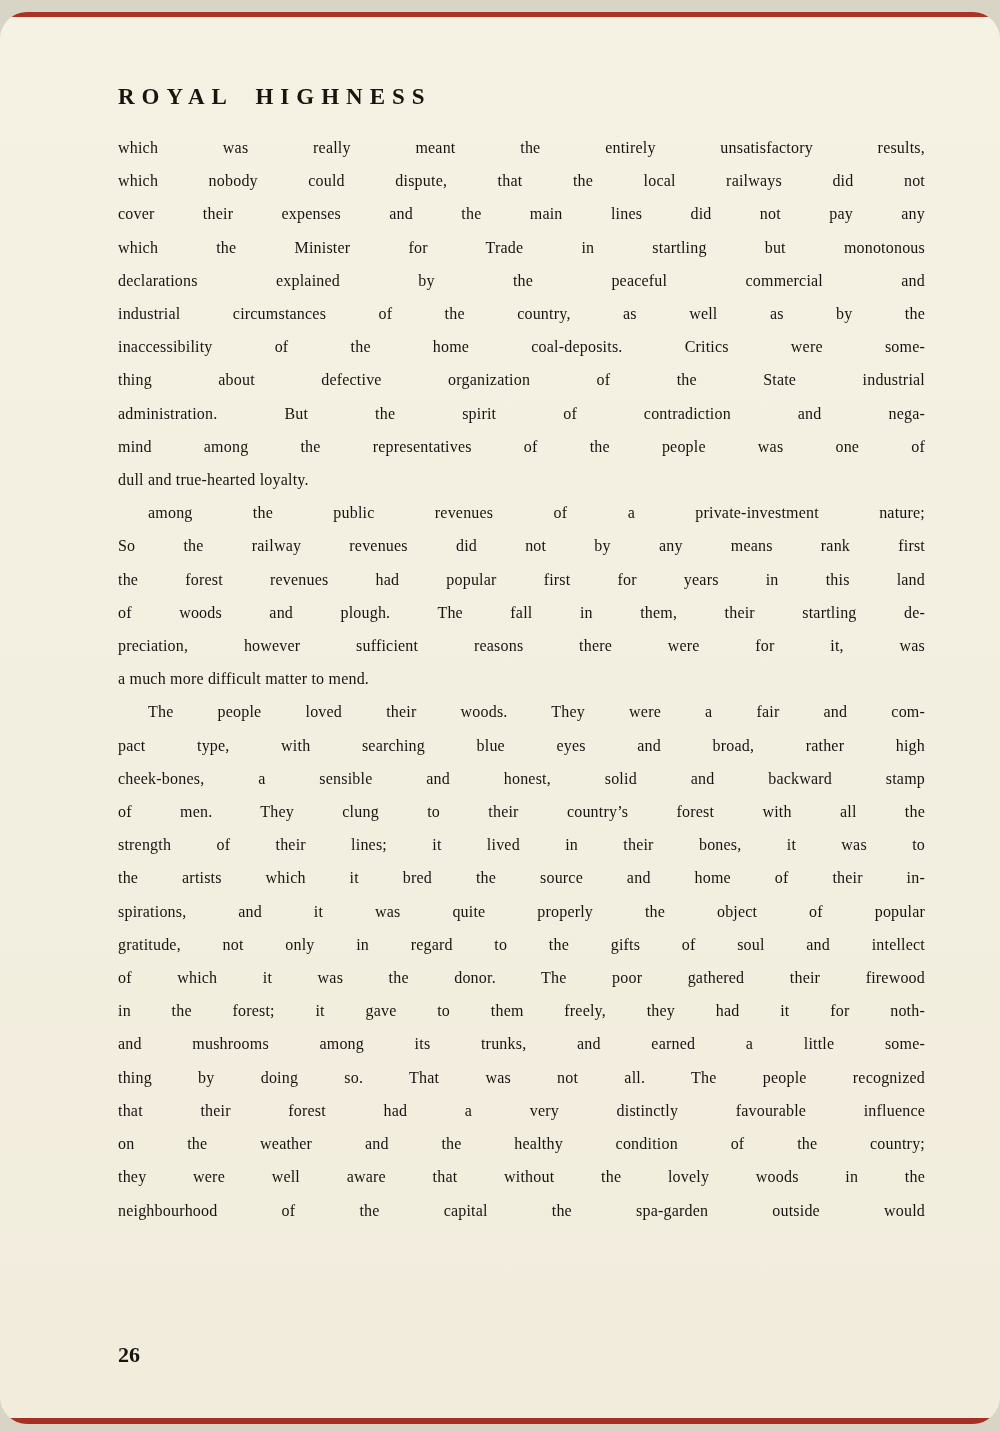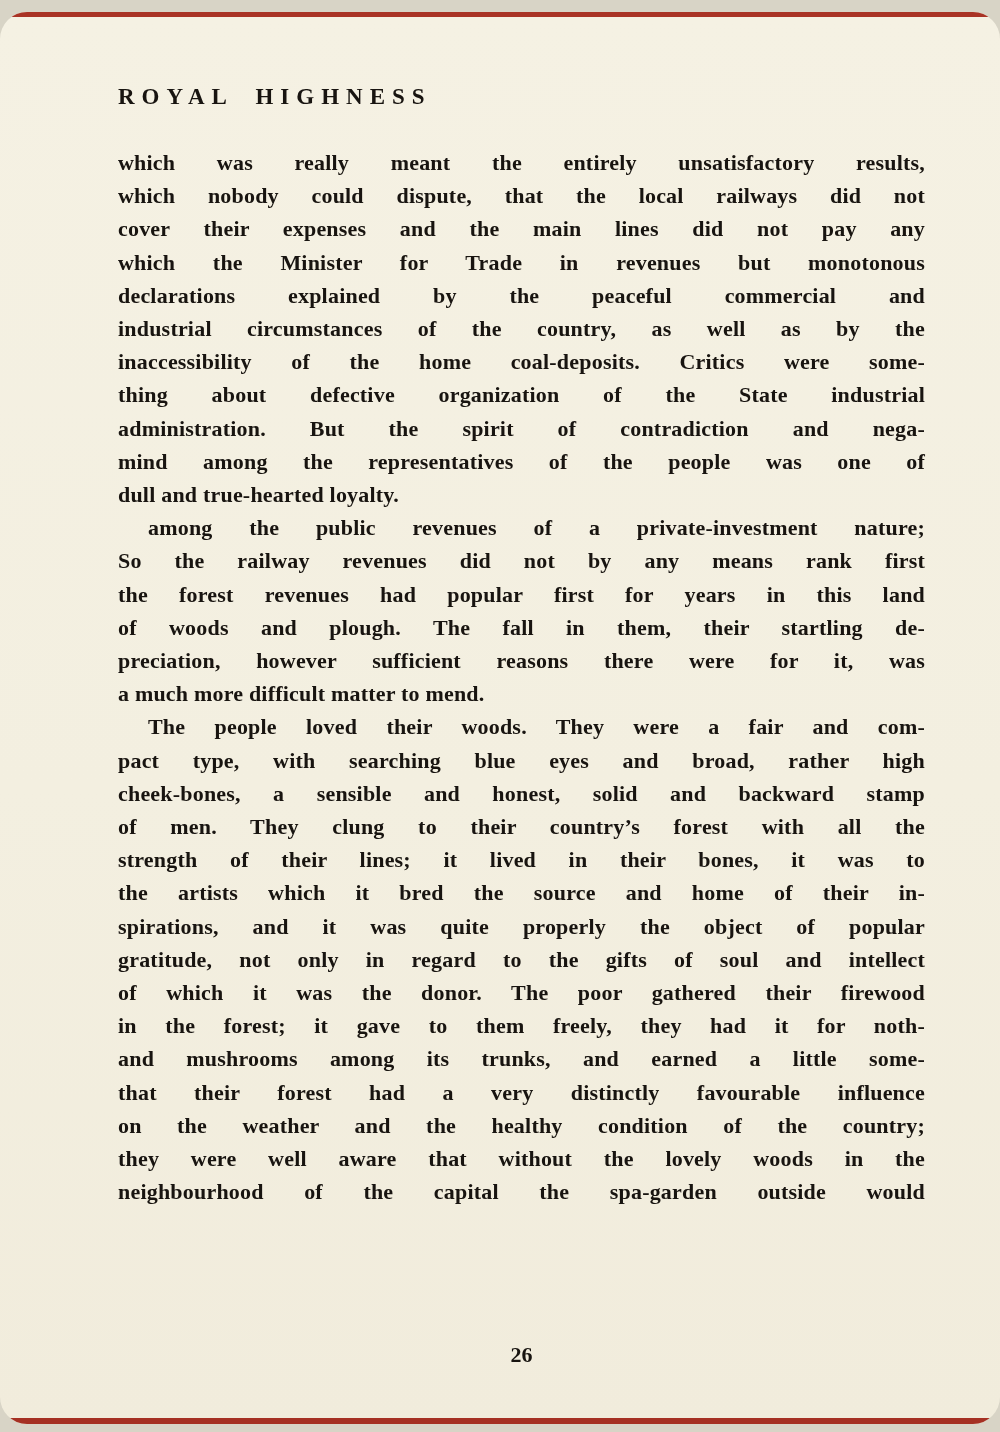--- a/index.html
+++ b/index.html
@@ -30,59 +30,59 @@
     top: 72px;
     left: 118px;
     font-size: 23px;
     font-weight: 700;
     letter-spacing: 7px;
     word-spacing: 10px;
     white-space: nowrap;
   }
   .page-body {
     position: absolute;
-    top: 134px;
+    top: 119px;
     left: 118px;
     width: 807px;
-    font-size: 22px;
-    font-weight: 700;
+    font-size: 16px;
+    font-weight: 400;
     line-height: 33.2px;
     letter-spacing: 0.2px;
   }
   .paragraph { margin: 0; }
   .line {
     text-align: justify;
     text-align-last: justify;
   }
   .line.last { text-align-last: left; }
   .paragraph.indent .line:first-child { text-indent: 30px; }
   .page-number {
     position: absolute;
     top: 1330px;
     left: 118px;
     width: 807px;
-    text-align: center;
+    text-align: left;
     font-size: 22px;
     font-weight: 700;
   }
 </style>
 </head>
 <body>
 
 <div class="page">
   <div class="edge top"></div>
 
   <div class="running-header">ROYAL HIGHNESS</div>
 
   <div class="page-body">
       <div class="paragraph">
         <div class="line">which was really meant the entirely unsatisfactory results,</div>
         <div class="line">which nobody could dispute, that the local railways did not</div>
         <div class="line">cover their expenses and the main lines did not pay any</div>
-        <div class="line">which the Minister for Trade in revenues but monotonous</div>
+        <div class="line">which the Minister for Trade in startling but monotonous</div>
         <div class="line">declarations explained by the peaceful commercial and</div>
         <div class="line">industrial circumstances of the country, as well as by the</div>
         <div class="line">inaccessibility of the home coal-deposits. Critics were some-</div>
         <div class="line">thing about defective organization of the State industrial</div>
         <div class="line">administration. But the spirit of contradiction and nega-</div>
         <div class="line">mind among the representatives of the people was one of</div>
         <div class="line last">dull and true-hearted loyalty.</div>
       </div>
       <div class="paragraph indent">
         <div class="line">among the public revenues of a private-investment nature;</div>
@@ -97,20 +97,21 @@
         <div class="line">pact type, with searching blue eyes and broad, rather high</div>
         <div class="line">cheek-bones, a sensible and honest, solid and backward stamp</div>
         <div class="line">of men. They clung to their country’s forest with all the</div>
         <div class="line">strength of their lines; it lived in their bones, it was to</div>
         <div class="line">the artists which it bred the source and home of their in-</div>
         <div class="line">spirations, and it was quite properly the object of popular</div>
         <div class="line">gratitude, not only in regard to the gifts of soul and intellect</div>
         <div class="line">of which it was the donor. The poor gathered their firewood</div>
         <div class="line">in the forest; it gave to them freely, they had it for noth-</div>
         <div class="line">and mushrooms among its trunks, and earned a little some-</div>
+        <div class="line">thing by doing so. That was not all. The people recognized</div>
         <div class="line">that their forest had a very distinctly favourable influence</div>
         <div class="line">on the weather and the healthy condition of the country;</div>
         <div class="line">they were well aware that without the lovely woods in the</div>
         <div class="line">neighbourhood of the capital the spa-garden outside would</div>
       </div>
     </div>
 
   <div class="page-number">26</div>
 
   <div class="edge bottom"></div>

